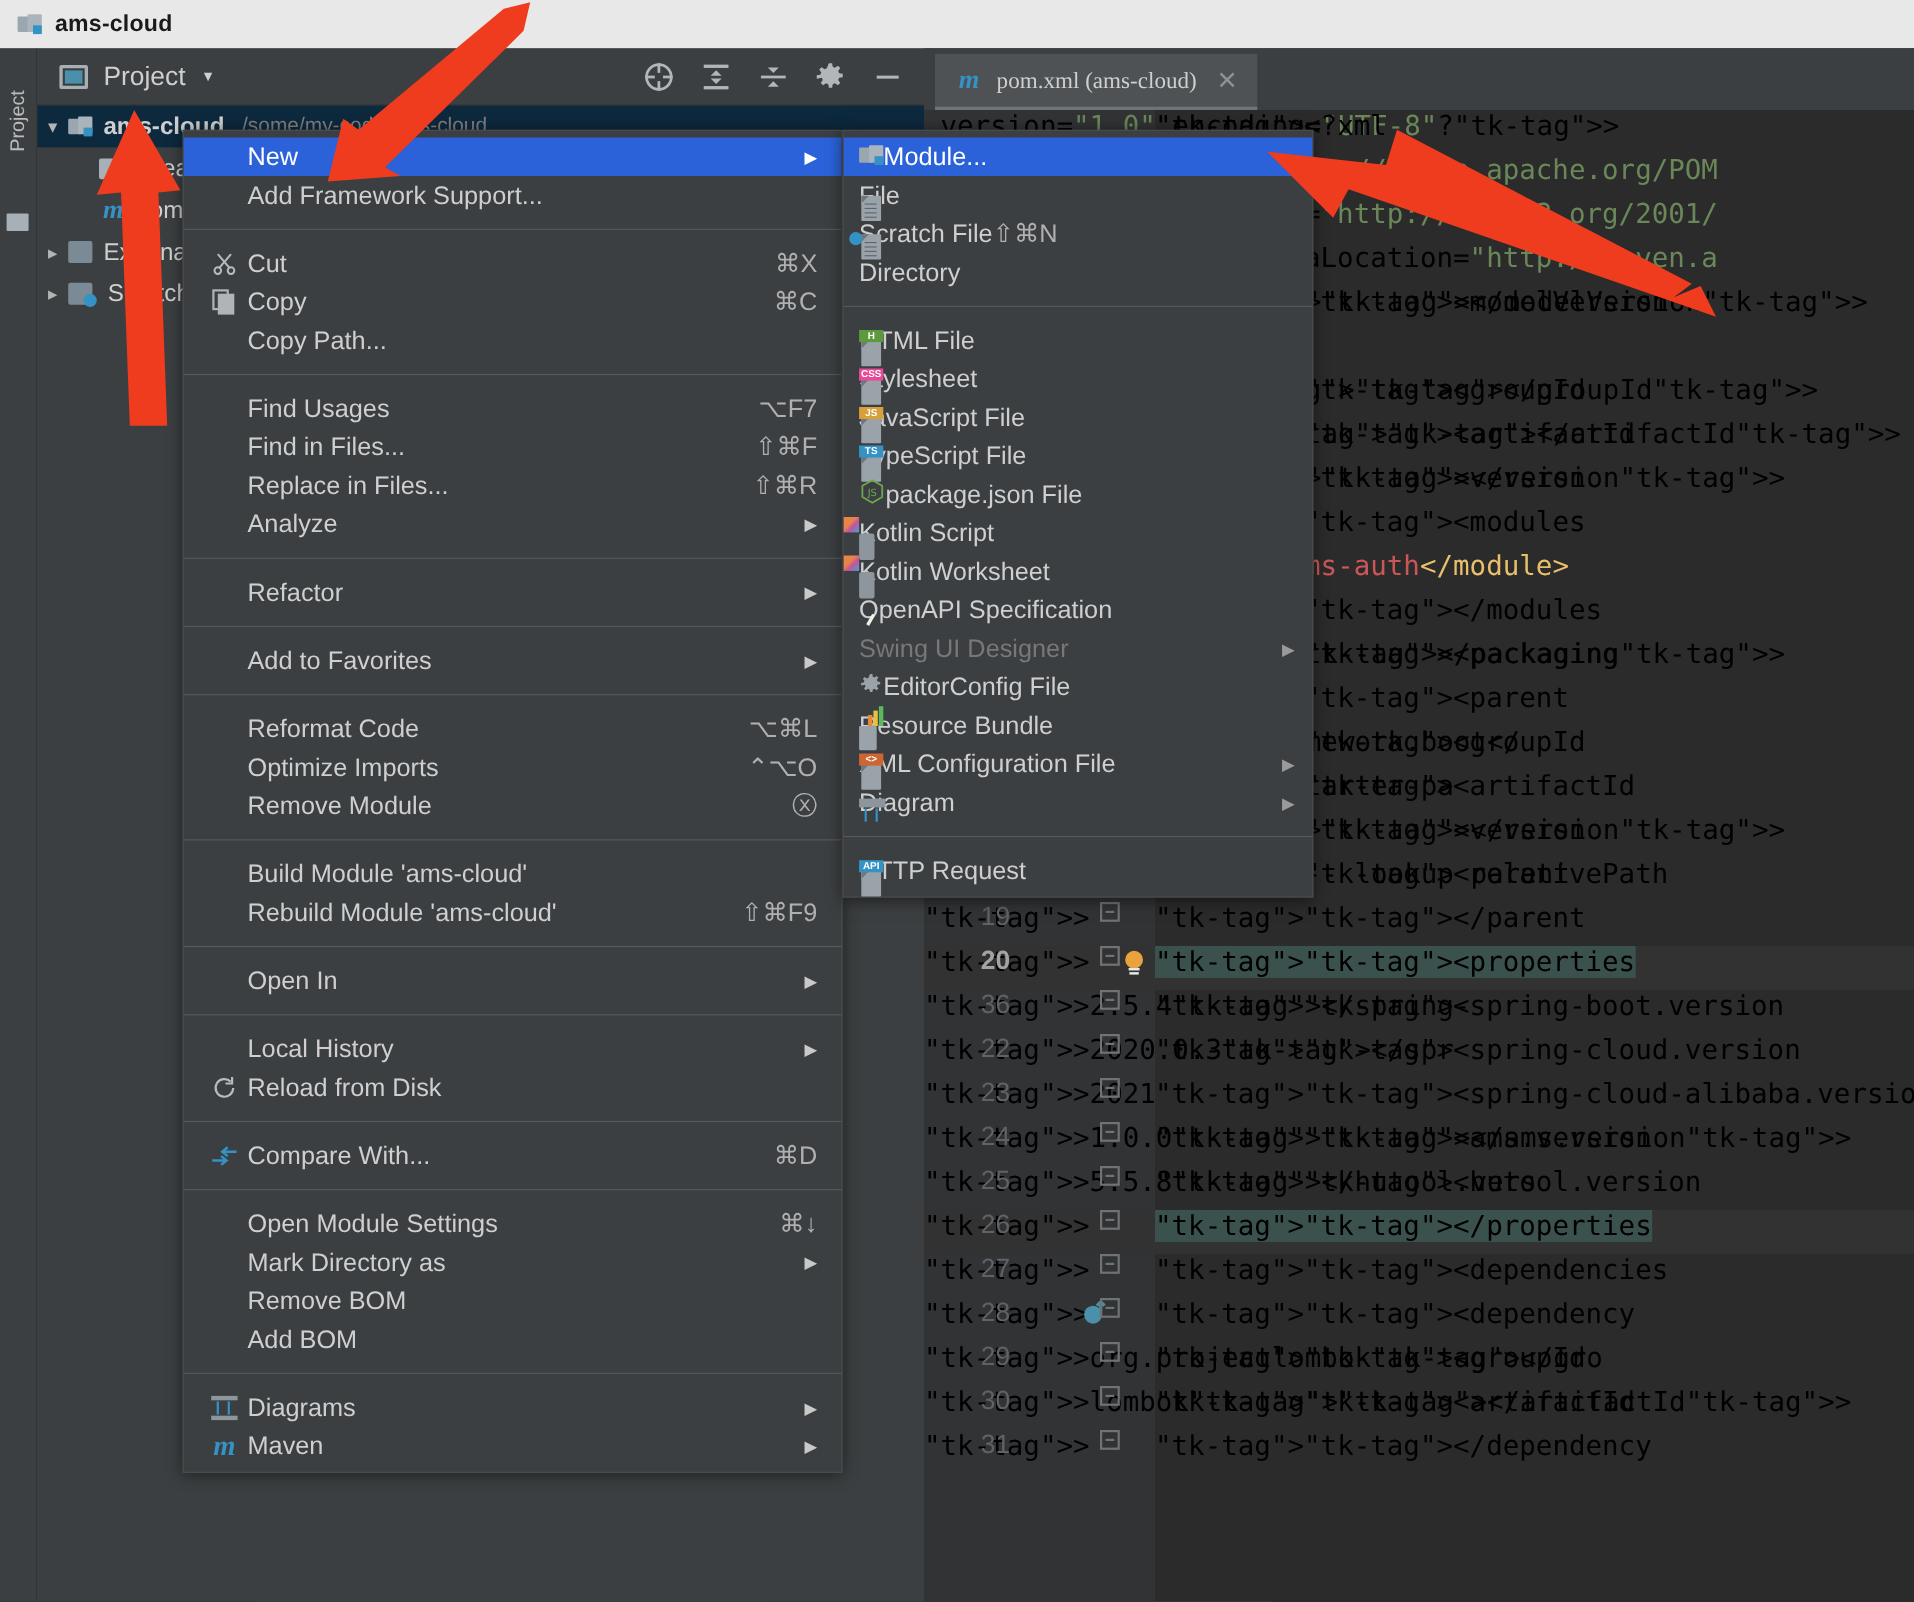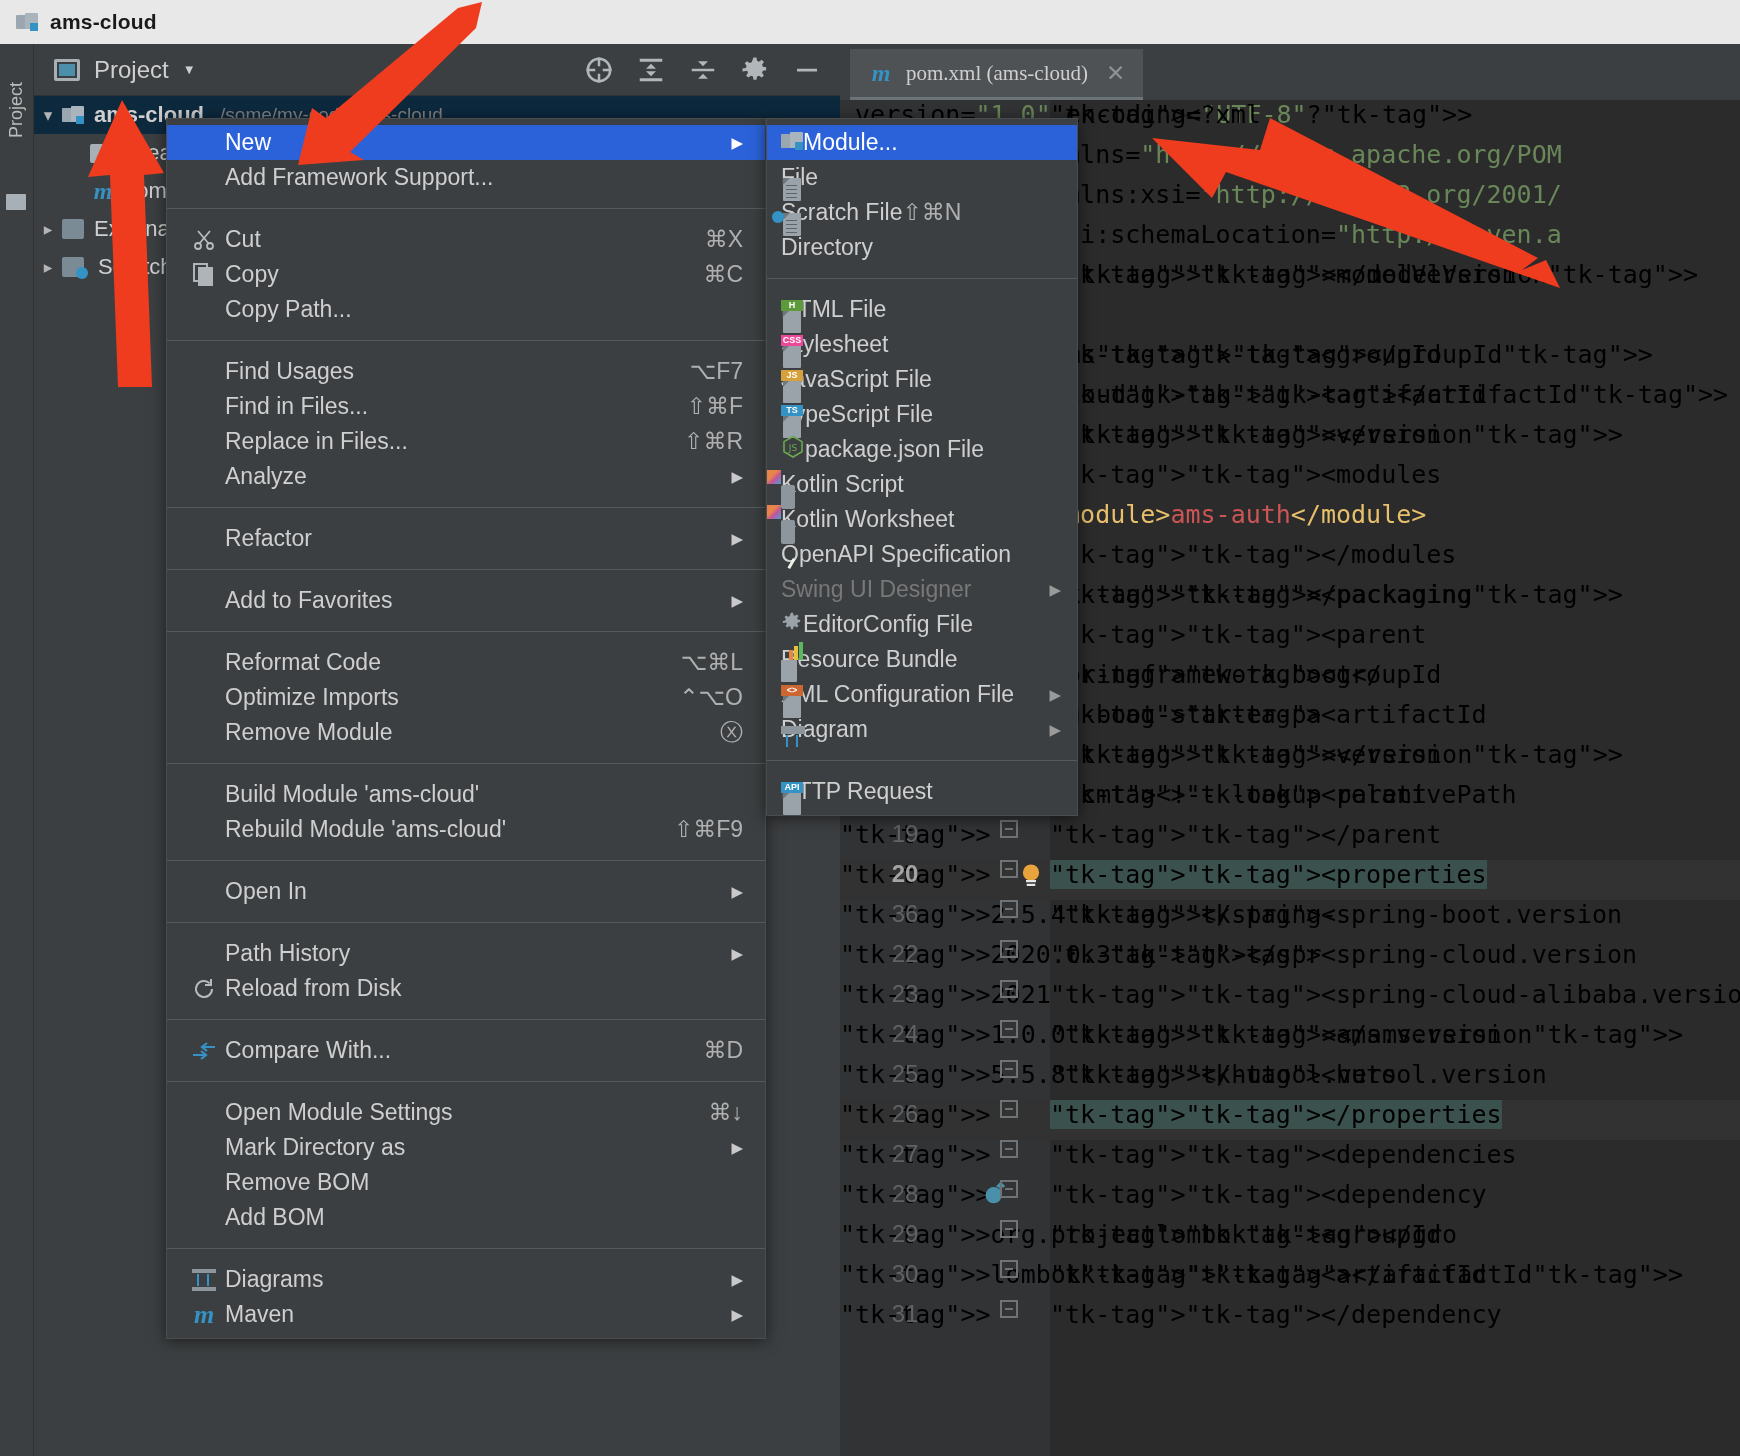--- a/index.html
+++ b/index.html
@@ -105,21 +105,21 @@
   .mi .mico { width:42px; flex:none; display:flex; align-items:center; justify-content:center; }
   .mi .mlabel { flex:1; }
   .mi .keys { color:#b0b0b0; font-size:23px; padding-right:22px; font-family:"Liberation Sans", sans-serif;}
   .mi .subarrow { position:absolute; right:22px; color:#c9c9c9; font-size:15px;}
   .mi.hl .subarrow { color:#ffffff; }
   .msep { height:1px; background:#575a5c; margin:7px 0; }
   .mgroup { padding: 6px 0; }
 
   
   .submenu {
-    position:absolute; left:766px; top:118px; width:312px; background:#3c3f41;
+    position:absolute; left:766px; top:118px; width:428px; background:#3c3f41;
     box-shadow: 0 2px 14px rgba(0,0,0,.55); border:1px solid #4a4d4f; z-index:50;
   }
   .smi { height:35px; display:flex; align-items:center; color:#cfcfcf; font-size:23px; position:relative; padding-left:14px;}
   .smi.hl { background:#2b62d9; color:#ffffff; }
   .smi.dis { color:#787878; }
   .smi .keys { color:#b0b0b0; font-size:23px; padding-right:18px;}
   .smi .subarrow { position:absolute; right:16px; color:#9a9a9a; font-size:15px;}
 
   
   .ft { position:relative; width:22px; height:26px; }
@@ -413,21 +413,21 @@
         <div class="mi">
           <span class="mico"></span>
           <span class="mlabel">Open In</span>
           <span class="subarrow">▶</span>
         </div>
       </div>
       <div class="msep"></div>
       <div class="mgroup">
         <div class="mi">
           <span class="mico"></span>
-          <span class="mlabel">Path History</span>
+          <span class="mlabel">Local History</span>
           <span class="subarrow">▶</span>
         </div>
         <div class="mi">
           <span class="mico">
             <svg width="24" height="24" viewBox="0 0 24 24">
               <path d="M20 12a8 8 0 11-2.4-5.7" fill="none" stroke="#b5bbbf" stroke-width="2"></path>
               <path d="M19 2v6h-6" fill="none" stroke="#b5bbbf" stroke-width="2"></path>
             </svg>
           </span>
           <span class="mlabel">Reload from Disk</span>

